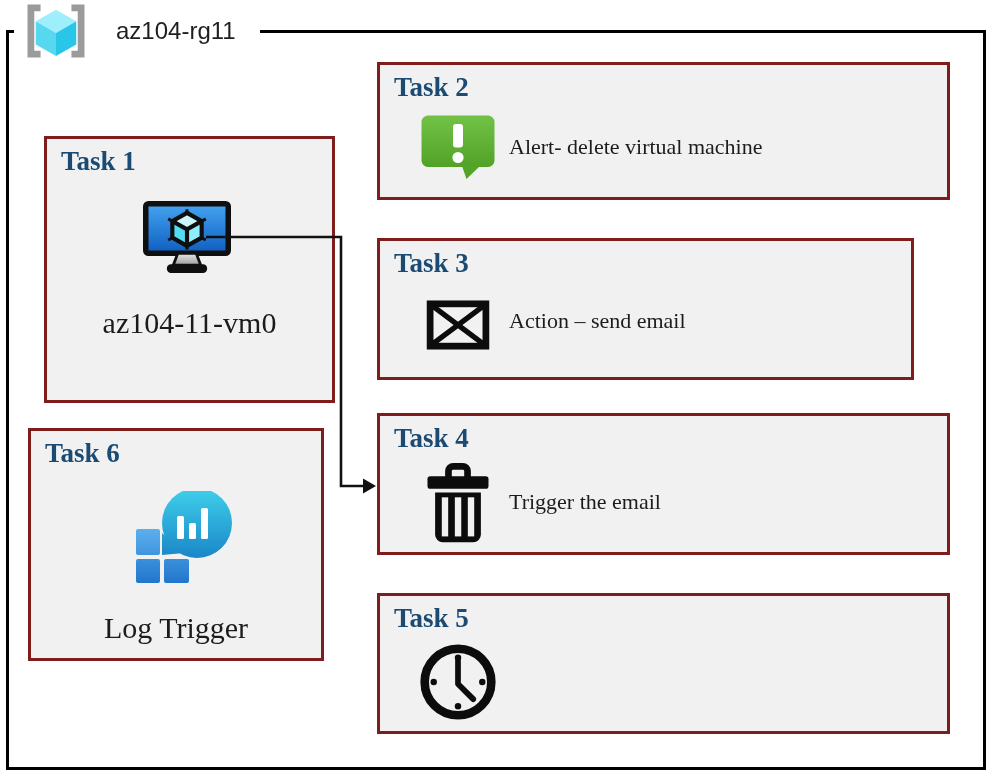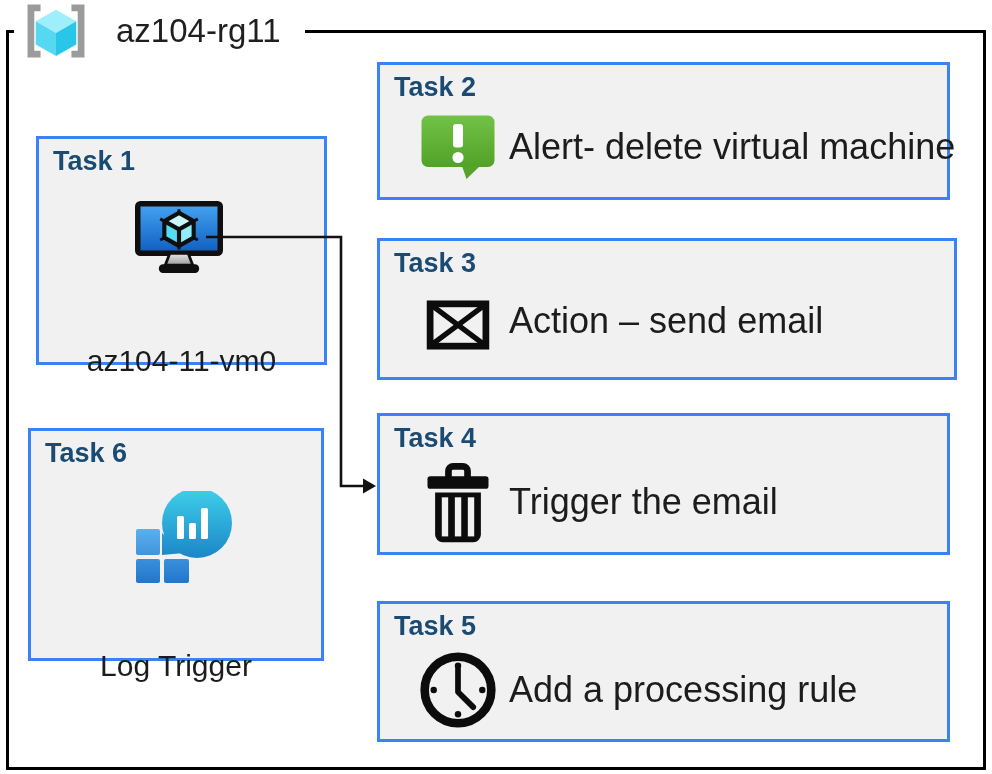--- a/index.html
+++ b/index.html
@@ -9,44 +9,44 @@
   }
   .outer-box{
     position:absolute;left:6px;top:30px;width:980px;height:740px;
     border:3px solid #000;box-sizing:border-box;background:#ffffff;
   }
   .rg-label{
     position:absolute;left:14px;top:1px;height:60px;z-index:2;
     display:flex;align-items:center;background:#ffffff;padding:0 24px 0 4px;
   }
   .rg-label .rg-text{
-    font-size:33px;color:#1f1f1f;margin-left:22px;white-space:nowrap;
+    font-size:24px;color:#1f1f1f;margin-left:22px;white-space:nowrap;
   }
   .task-box{
     position:absolute;box-sizing:border-box;background:#f1f1f1;
-    border:3px solid #3b82f6;z-index:1;
+    border:3px solid #7f1d1d;z-index:1;font-family:Liberation Serif, serif;
   }
   .task-title{
     position:absolute;left:14px;top:7px;font-size:27px;font-weight:bold;
     color:#1b4a73;white-space:nowrap;
   }
   
   .abs{position:absolute;}
   .center-label{
     position:absolute;left:0;right:0;text-align:center;font-size:30px;
-    color:#1c1c1c;line-height:34px;white-space:nowrap;margin-top:38px;
+    color:#1c1c1c;line-height:34px;white-space:nowrap;
   }
   
   .icon-slot{
     position:absolute;left:30px;top:44px;width:96px;height:84px;
     display:flex;align-items:center;justify-content:center;
   }
   .side-label{
     position:absolute;left:129px;top:86px;transform:translateY(-50%);
-    font-size:36px;color:#1c1c1c;white-space:nowrap;
+    font-size:22px;color:#1c1c1c;white-space:nowrap;
   }
   .arrow-overlay{
     position:absolute;left:0;top:0;width:992px;height:774px;z-index:3;
     pointer-events:none;
   }
 </style>
 </head>
 <body>
 
 <div class="canvas">
@@ -57,21 +57,21 @@
     <svg width="76" height="56" viewBox="0 0 76 58">
       <path d="M22,5 L12,5 L12,53 L22,53" fill="none" stroke="#9b9b9b" stroke-width="7"></path>
       <path d="M54,5 L64,5 L64,53 L54,53" fill="none" stroke="#9b9b9b" stroke-width="7"></path>
       <path d="M38,7 L59,19 L38,31 L17,19 Z" fill="#9feefb"></path>
       <path d="M17,19 L38,31 L38,55 L17,43 Z" fill="#55d8f0"></path>
       <path d="M38,31 L59,19 L59,43 L38,55 Z" fill="#29c6e7"></path>
     </svg>
     <span class="rg-text">az104-rg11</span>
   </div>
 
-  <div class="task-box" style="left:36px;top:136px;width:291px;height:229px;">
+  <div class="task-box" style="left:44px;top:136px;width:291px;height:267px;">
     <div class="task-title">Task 1</div>
     <svg class="abs" style="left:96px;top:62px;" width="88" height="77" viewBox="0 0 96 84">
       <defs>
         <linearGradient id="scrGrad" x1="0" y1="0" x2="0" y2="1">
           <stop offset="0" stop-color="#45a4f1"></stop>
             <stop offset="1" stop-color="#0f5ec0"></stop>
         </linearGradient>
         <linearGradient id="standGrad" x1="0" y1="0" x2="0" y2="1">
           <stop offset="0" stop-color="#e8e8e8"></stop>
             <stop offset="1" stop-color="#9d9d9d"></stop>
@@ -127,21 +127,21 @@
         </defs>
         <path d="M42,52 L60,52 L46.5,65 Z" fill="#53a428"></path>
         <rect x="1.5" y="1.5" width="73" height="51.5" rx="6.5" fill="url(#grnGrad)"></rect>
         <rect x="33" y="10" width="10" height="23.5" rx="3" fill="#ffffff"></rect>
         <circle cx="38" cy="43.5" r="5.6" fill="#ffffff"></circle>
       </svg>
     </div>
     <div class="side-label" style="top:82px;">Alert- delete virtual machine</div>
   </div>
 
-  <div class="task-box" style="left:377px;top:238px;width:580px;height:142px;">
+  <div class="task-box" style="left:377px;top:238px;width:537px;height:142px;">
     <div class="task-title">Task 3</div>
     <div class="icon-slot" style="top:42px;">
       <svg width="64" height="50" viewBox="0 0 66 52">
         <rect x="4" y="4" width="58" height="44" fill="none" stroke="#0c0c0c" stroke-width="7"></rect>
         <path d="M5,5 L61,47 M61,5 L5,47" stroke="#0c0c0c" stroke-width="5.5"></path>
       </svg>
     </div>
     <div class="side-label" style="top:80px;text-align:center;">Action – send email</div>
   </div>
 
@@ -153,33 +153,32 @@
         <rect x="1" y="14" width="64" height="13" rx="3" fill="#0c0c0c"></rect>
         <path d="M9,31 L57,31 L57,75 A8,8 0 0 1 49,83 L17,83 A8,8 0 0 1 9,75 Z" fill="#0c0c0c"></path>
         <rect x="16" y="36" width="6.7" height="41" fill="#f1f1f1"></rect>
         <rect x="29.7" y="36" width="6.7" height="41" fill="#f1f1f1"></rect>
         <rect x="43.3" y="36" width="6.7" height="41" fill="#f1f1f1"></rect>
       </svg>
     </div>
     <div class="side-label" style="top:86px;">Trigger the email</div>
   </div>
 
-  <div class="task-box" style="left:377px;top:593px;width:573px;height:141px;margin-top:8px;">
+  <div class="task-box" style="left:377px;top:593px;width:573px;height:141px;">
     <div class="task-title">Task 5</div>
     <div class="icon-slot" style="top:44px;">
       <svg width="80" height="80" viewBox="0 0 84 84">
         <circle cx="42" cy="42" r="35" fill="none" stroke="#0c0c0c" stroke-width="9"></circle>
         <circle cx="42" cy="16.5" r="3.4" fill="#0c0c0c"></circle>
         <circle cx="67.5" cy="42" r="3.4" fill="#0c0c0c"></circle>
         <circle cx="42" cy="67.5" r="3.4" fill="#0c0c0c"></circle>
         <circle cx="16.5" cy="42" r="3.4" fill="#0c0c0c"></circle>
         <path d="M42,20 L42,44 L58,60" fill="none" stroke="#0c0c0c" stroke-width="6" stroke-linecap="round" stroke-linejoin="round"></path>
       </svg>
     </div>
-    <div class="side-label" style="top:86px;">Add a processing rule</div>
   </div>
 
   <svg class="arrow-overlay">
     <polyline points="206,237 341,237 341,486 364,486" fill="none" stroke="#111111" stroke-width="2.6"></polyline>
     <path d="M363,478.5 L376,486 L363,493.5 Z" fill="#111111"></path>
   </svg>
 
 </div>
 
 </body></html>

